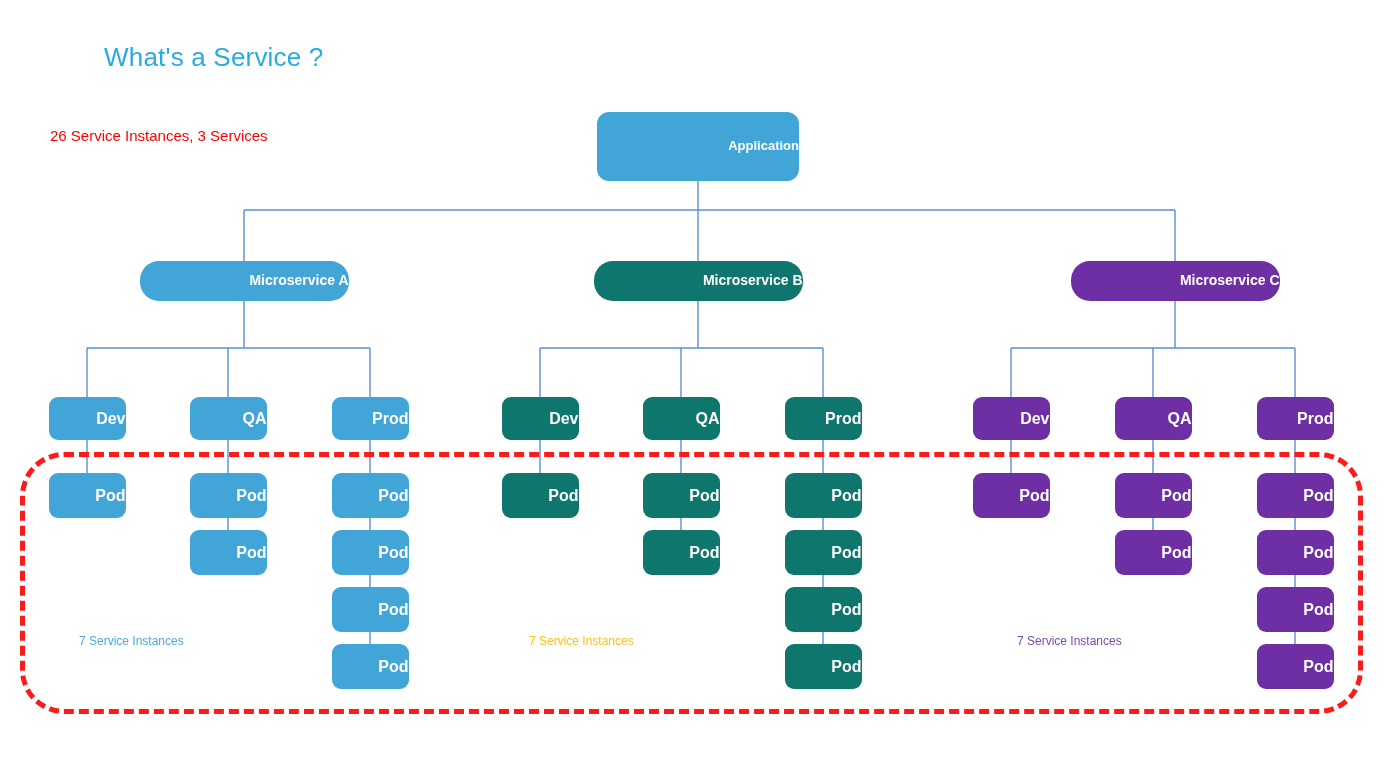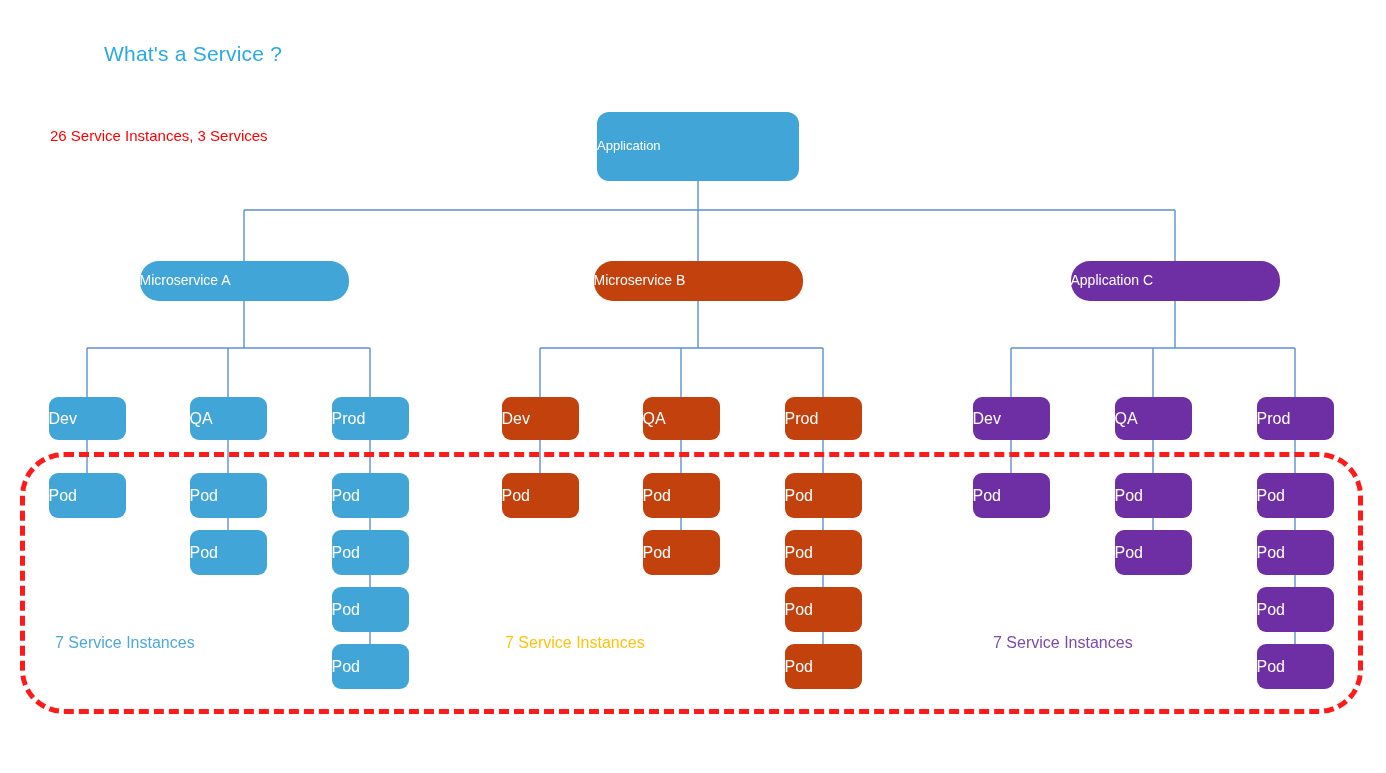--- a/index.html
+++ b/index.html
@@ -7,52 +7,52 @@
     width: 1386px; height: 773px;
     background: #ffffff;
     font-family: "Liberation Sans", sans-serif;
     overflow: hidden;
   }
   #stage { position: relative; width: 1386px; height: 773px; }
 
   
   .page-title {
     position: absolute; left: 104px; top: 42px;
-    font-size: 21px; color: #29ABE2; letter-spacing: .2px; white-space: nowrap;
+    font-size: 26px; color: #29ABE2; letter-spacing: .2px; white-space: nowrap;
   }
   .summary-note {
     position: absolute; left: 50px; top: 127px;
     font-size: 15px; color: #FF0000; white-space: nowrap;
   }
   .summary-note .strong { font-weight: normal; }
   .count-label {
     position: absolute; top: 634px;
-    font-size: 16px; white-space: nowrap;
+    font-size: 12px; white-space: nowrap; margin-left: 24px;
   }
   .count-a { left: 55px;   color: #4FA8DB; }
   .count-b { left: 505px;  color: #FFC20E; }
   .count-c { left: 993px;  color: #7B4BA8; }
 
   
   #wires { position: absolute; left: 0; top: 0; width: 1386px; height: 773px; }
 
   
   .node {
     position: absolute;
-    display: flex; align-items: center; justify-content: flex-start;
-    color: #ffffff; font-weight: normal; text-align: center;
+    display: flex; align-items: center; justify-content: flex-end;
+    color: #ffffff; font-weight: bold; text-align: center;
     border-radius: 9px; line-height: 1.1;
   }
   .node.app      { font-size: 13px; border-radius: 12px; }
   .node.service  { font-size: 14px; border-radius: 19px; }
   .node.env      { font-size: 16px; }
   .node.pod      { font-size: 16px; }
 
   .fill-blue   { background: #42A5D8; }
-  .fill-yellow { background: #c2410c; }
+  .fill-yellow { background: #0f766e; }
   .fill-purple { background: #6E2FA5; }
 
   
   .boundary {
     position: absolute;
     left: 20px; top: 452px; width: 1343px; height: 262px;
     border: 5px dashed #FF1A1A;
     border-radius: 44px;
     pointer-events: none;
   }
@@ -176,21 +176,21 @@
       <div class="node pod fill-yellow" style="left: 784.5px; top: 530px; width: 77px; height: 45px;">
         <span>Pod</span>
       </div>
       <div class="node pod fill-yellow" style="left: 784.5px; top: 587px; width: 77px; height: 45px;">
         <span>Pod</span>
       </div>
       <div class="node pod fill-yellow" style="left: 784.5px; top: 644px; width: 77px; height: 45px;">
         <span>Pod</span>
       </div>
       <div class="node service fill-purple" style="left: 1070.5px; top: 261px; width: 209px; height: 40px;">
-        <span>Application C</span>
+        <span>Microservice C</span>
       </div>
       <div class="node env fill-purple" style="left: 972.5px; top: 397px; width: 77px; height: 43px;">
         <span>Dev</span>
       </div>
       <div class="node pod fill-purple" style="left: 972.5px; top: 473px; width: 77px; height: 45px;">
         <span>Pod</span>
       </div>
       <div class="node env fill-purple" style="left: 1114.5px; top: 397px; width: 77px; height: 43px;">
         <span>QA</span>
       </div>

